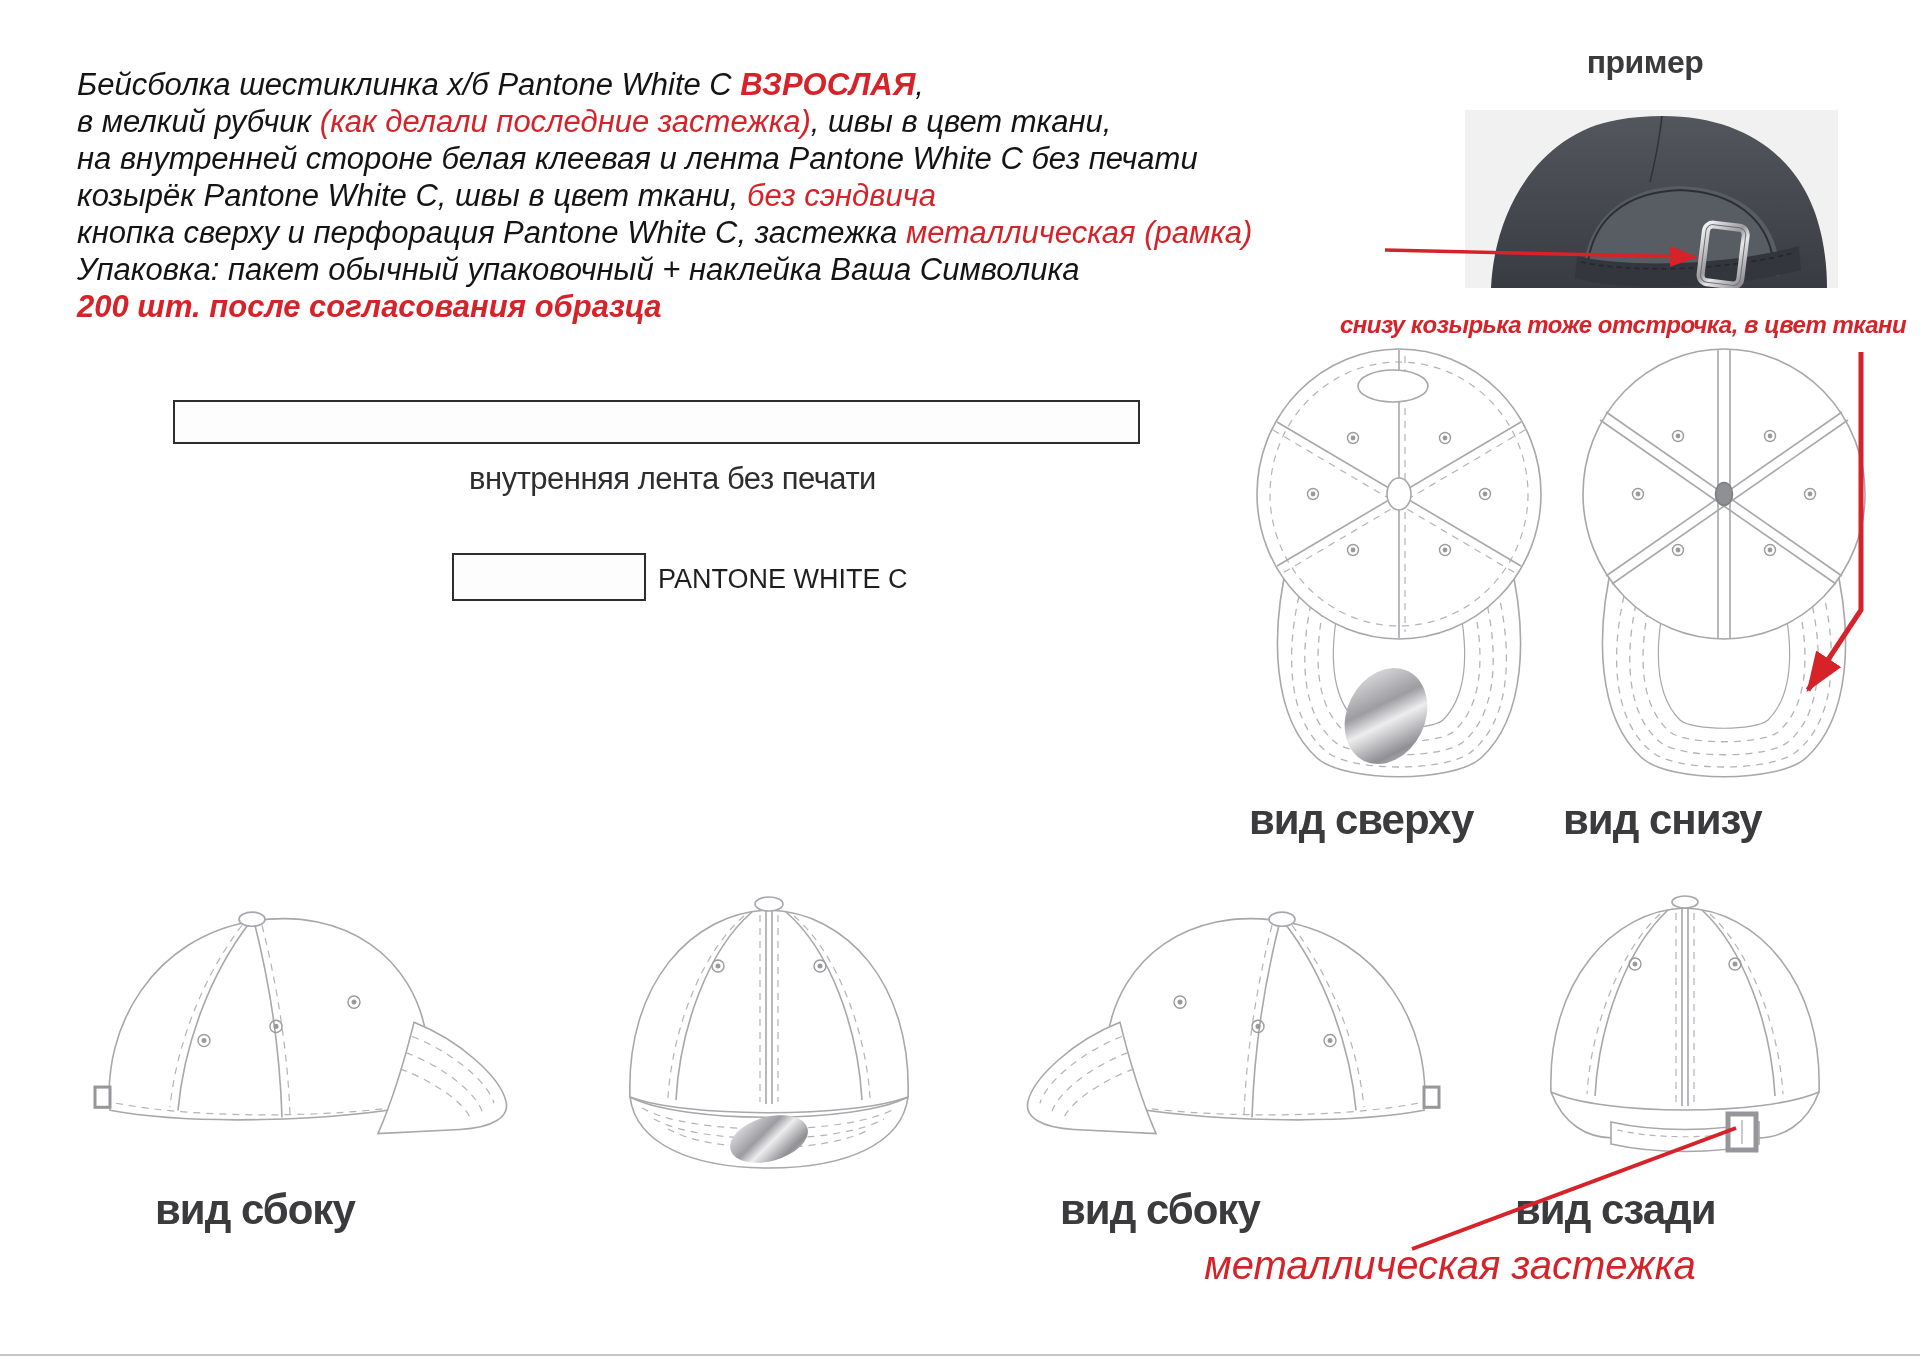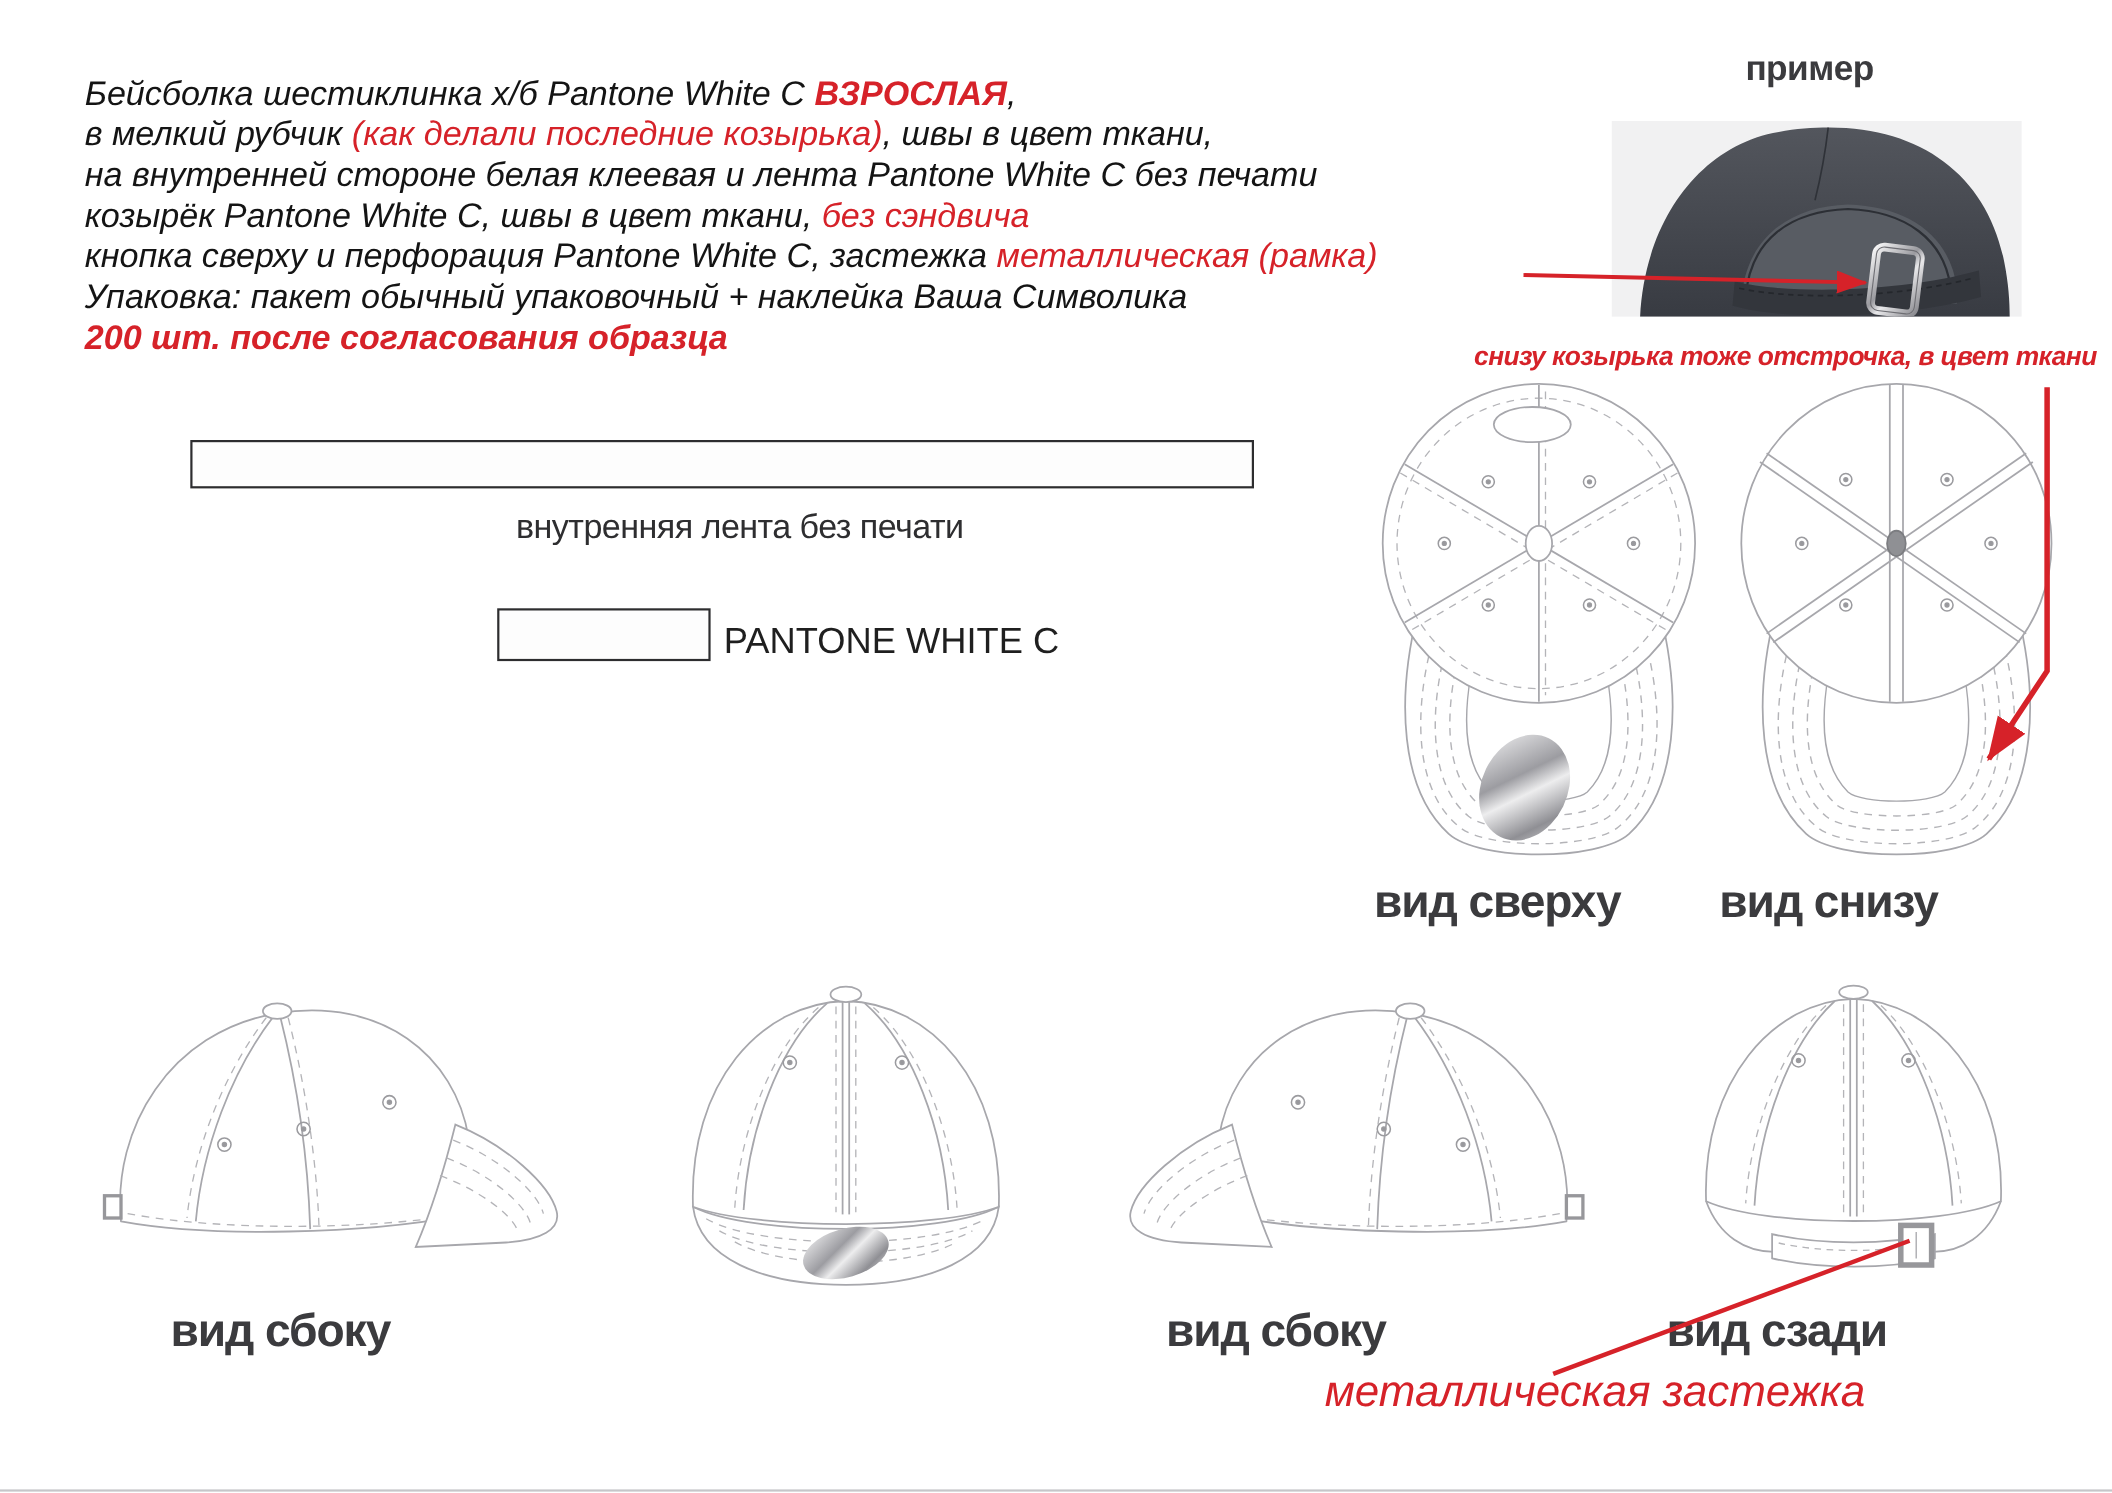--- a/index.html
+++ b/index.html
@@ -39,38 +39,38 @@
     left:1180px;top:1243px;width:540px;text-align:center;
     color:var(--red);font-style:italic;font-size:40px;white-space:nowrap;
   }
   
   .band-rect{left:173px;top:400px;width:963px;height:40px;border:2px solid #2d2d2f;background:#fdfdfd;}
   .band-label{
     left:340px;top:461px;width:665px;text-align:center;
     font-weight:normal;font-size:31px;color:#2e2e30;letter-spacing:-0.5px;white-space:nowrap;
   }
   .swatch-rect{left:452px;top:553px;width:190px;height:44px;border:2px solid #2d2d2f;background:#fdfdfd;}
-  .swatch-label{left:658px;top:564px;font-size:33px;color:#1f1f1f;white-space:nowrap;}
+  .swatch-label{left:658px;top:564px;font-size:27px;color:#1f1f1f;white-space:nowrap;}
   
   .view-label{
     text-align:left;font-weight:bold;color:var(--label);letter-spacing:-1px;white-space:nowrap;
   }
   .vl-mid{top:796px;font-size:42px;width:300px;}
   .vl-bot{top:1186px;font-size:42px;width:320px;}
   .overlay{left:0;top:0;width:1920px;height:1357px;pointer-events:none;}
   .page-edge{left:0;top:1354px;width:1920px;height:0;border-top:2px solid #c6c6c9;}
 </style>
 </head>
 <body>
 
 <div class="canvas">
 
   <div class="abs spec-text">
     <div><span>Бейсболка шестиклинка х/б Pantone White C </span><span class="redbold">ВЗРОСЛАЯ</span><span>,</span></div>
-    <div><span>в мелкий рубчик </span><span class="red">(как делали последние козырька)</span><span>, швы в цвет ткани,</span></div>
+    <div><span>в мелкий рубчик </span><span class="red">(как делали последние застежка)</span><span>, швы в цвет ткани,</span></div>
     <div><span>на внутренней стороне белая клеевая и лента Pantone White C без печати</span></div>
     <div><span>козырёк Pantone White C, швы в цвет ткани, </span><span class="red">без сэндвича</span></div>
     <div><span>кнопка сверху и перфорация Pantone White C, застежка </span><span class="red">металлическая (рамка)</span></div>
     <div><span>Упаковка: пакет обычный упаковочный + наклейка Ваша Символика</span></div>
     <div><span class="redbold">200 шт. после согласования образца</span></div>
   </div>
 
   <div class="abs photo-label">пример</div>
   <svg class="abs photo" viewBox="0 0 373 178">
     <defs>

